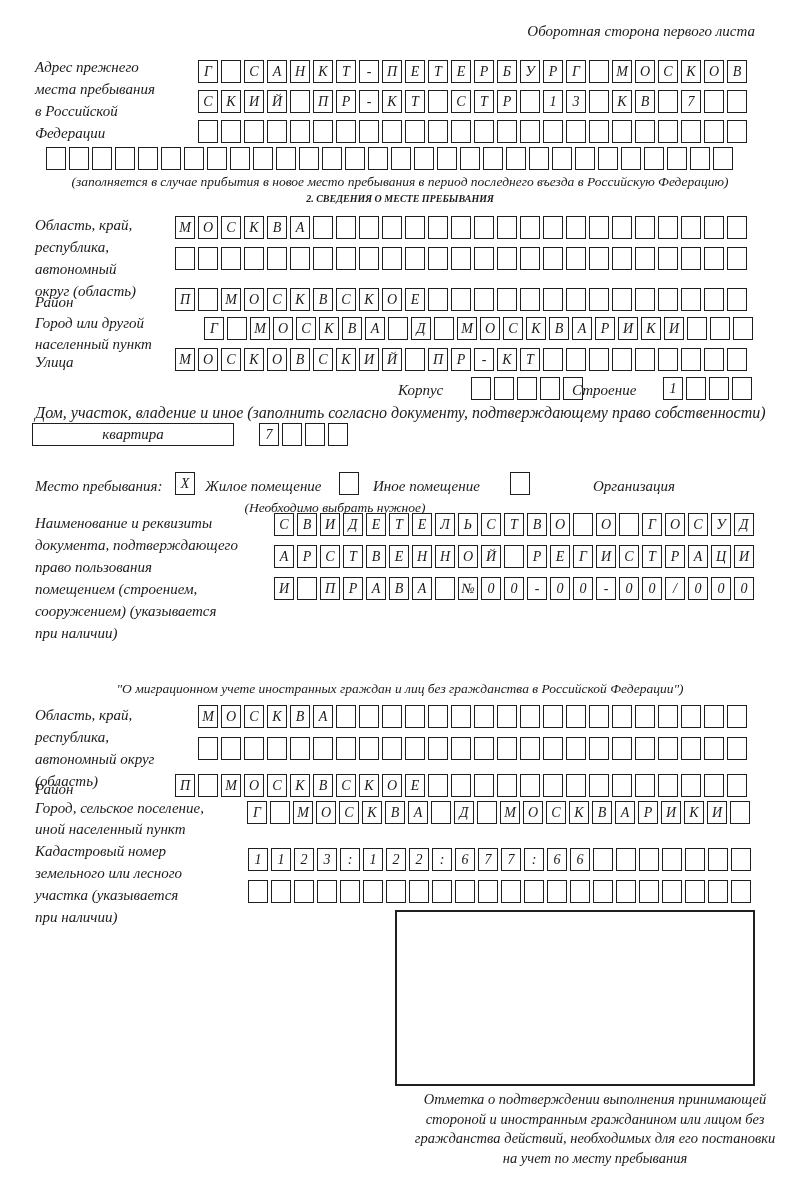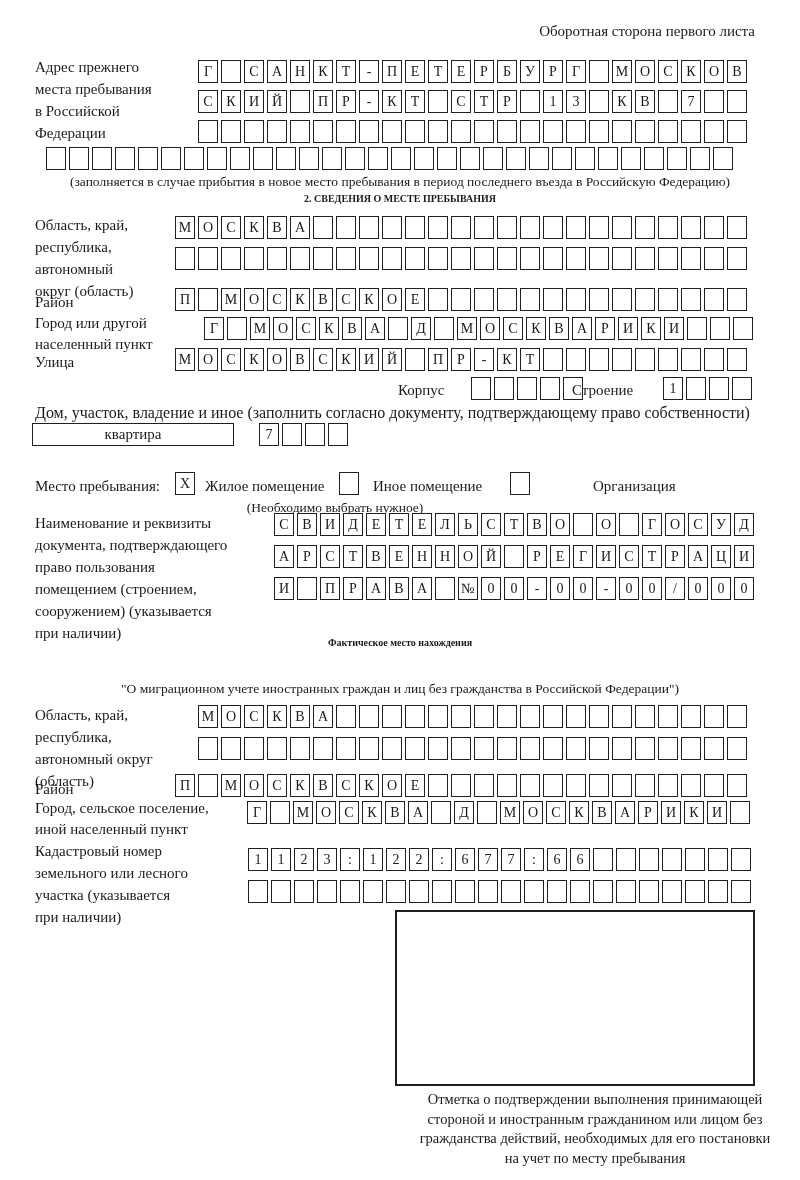--- a/index.html
+++ b/index.html
@@ -1,18 +1,18 @@
 <!DOCTYPE html>
 <html><head>
 <meta charset="utf-8">
 <style>
   html,body{margin:0;padding:0;background:#fff;}
   #page{
     position:relative;width:800px;height:1180px;background:#fff;
-    font-family:"Liberation Serif","DejaVu Serif",serif;color:#1a1a1a;overflow:hidden;
+    font-family:"Liberation Serif","DejaVu Serif",serif;color:#1a1a1a;overflow:hidden;font-style:italic;
   }
   .abs{position:absolute;}
   .lbl{font-size:15px;line-height:22px;}
   .note{font-size:13.5px;}
   .center{left:0;width:800px;text-align:center;}
   .hdr{font-weight:bold;font-size:10px;}
   .boxrow{position:absolute;white-space:nowrap;padding-left:20px;}
   .cell{
     display:inline-flex;align-items:center;justify-content:center;
     width:18px;height:21px;border:1.5px solid #1f1f1f;margin-right:3px;
@@ -95,21 +95,20 @@
       <div>документа, подтверждающего</div>
       <div>право пользования</div>
       <div>помещением (строением,</div>
       <div>сооружением) (указывается</div>
       <div>при наличии)</div>
     </div>
   <div class="boxrow" style="left:254px;top:513px;"><span class="cell">С</span><span class="cell">В</span><span class="cell">И</span><span class="cell">Д</span><span class="cell">Е</span><span class="cell">Т</span><span class="cell">Е</span><span class="cell">Л</span><span class="cell">Ь</span><span class="cell">С</span><span class="cell">Т</span><span class="cell">В</span><span class="cell">О</span><span class="cell"></span><span class="cell">О</span><span class="cell"></span><span class="cell">Г</span><span class="cell">О</span><span class="cell">С</span><span class="cell">У</span><span class="cell">Д</span></div>
   <div class="boxrow" style="left:254px;top:545px;"><span class="cell">А</span><span class="cell">Р</span><span class="cell">С</span><span class="cell">Т</span><span class="cell">В</span><span class="cell">Е</span><span class="cell">Н</span><span class="cell">Н</span><span class="cell">О</span><span class="cell">Й</span><span class="cell"></span><span class="cell">Р</span><span class="cell">Е</span><span class="cell">Г</span><span class="cell">И</span><span class="cell">С</span><span class="cell">Т</span><span class="cell">Р</span><span class="cell">А</span><span class="cell">Ц</span><span class="cell">И</span></div>
   <div class="boxrow" style="left:254px;top:577px;"><span class="cell">И</span><span class="cell"></span><span class="cell">П</span><span class="cell">Р</span><span class="cell">А</span><span class="cell">В</span><span class="cell">А</span><span class="cell"></span><span class="cell">№</span><span class="cell">0</span><span class="cell">0</span><span class="cell">-</span><span class="cell">0</span><span class="cell">0</span><span class="cell">-</span><span class="cell">0</span><span class="cell">0</span><span class="cell">/</span><span class="cell">0</span><span class="cell">0</span><span class="cell">0</span></div>
 
-  <div class="abs hdr center" style="top:637px;">Фактическое место нахождения</div>
   <div class="abs note center" style="top:681px;">"О миграционном учете иностранных граждан и лиц без гражданства в Российской Федерации")</div>
 
   <div class="abs lbl" style="left:35px;top:704px;">
       <div>Область, край,</div>
       <div>республика,</div>
       <div>автономный округ</div>
       <div>(область)</div>
     </div>
   <div class="boxrow" style="left:178px;top:705px;"><span class="cell">М</span><span class="cell">О</span><span class="cell">С</span><span class="cell">К</span><span class="cell">В</span><span class="cell">А</span><span class="cell"></span><span class="cell"></span><span class="cell"></span><span class="cell"></span><span class="cell"></span><span class="cell"></span><span class="cell"></span><span class="cell"></span><span class="cell"></span><span class="cell"></span><span class="cell"></span><span class="cell"></span><span class="cell"></span><span class="cell"></span><span class="cell"></span><span class="cell"></span><span class="cell"></span><span class="cell"></span></div>
   <div class="boxrow" style="left:178px;top:737px;"><span class="cell"></span><span class="cell"></span><span class="cell"></span><span class="cell"></span><span class="cell"></span><span class="cell"></span><span class="cell"></span><span class="cell"></span><span class="cell"></span><span class="cell"></span><span class="cell"></span><span class="cell"></span><span class="cell"></span><span class="cell"></span><span class="cell"></span><span class="cell"></span><span class="cell"></span><span class="cell"></span><span class="cell"></span><span class="cell"></span><span class="cell"></span><span class="cell"></span><span class="cell"></span><span class="cell"></span></div>

